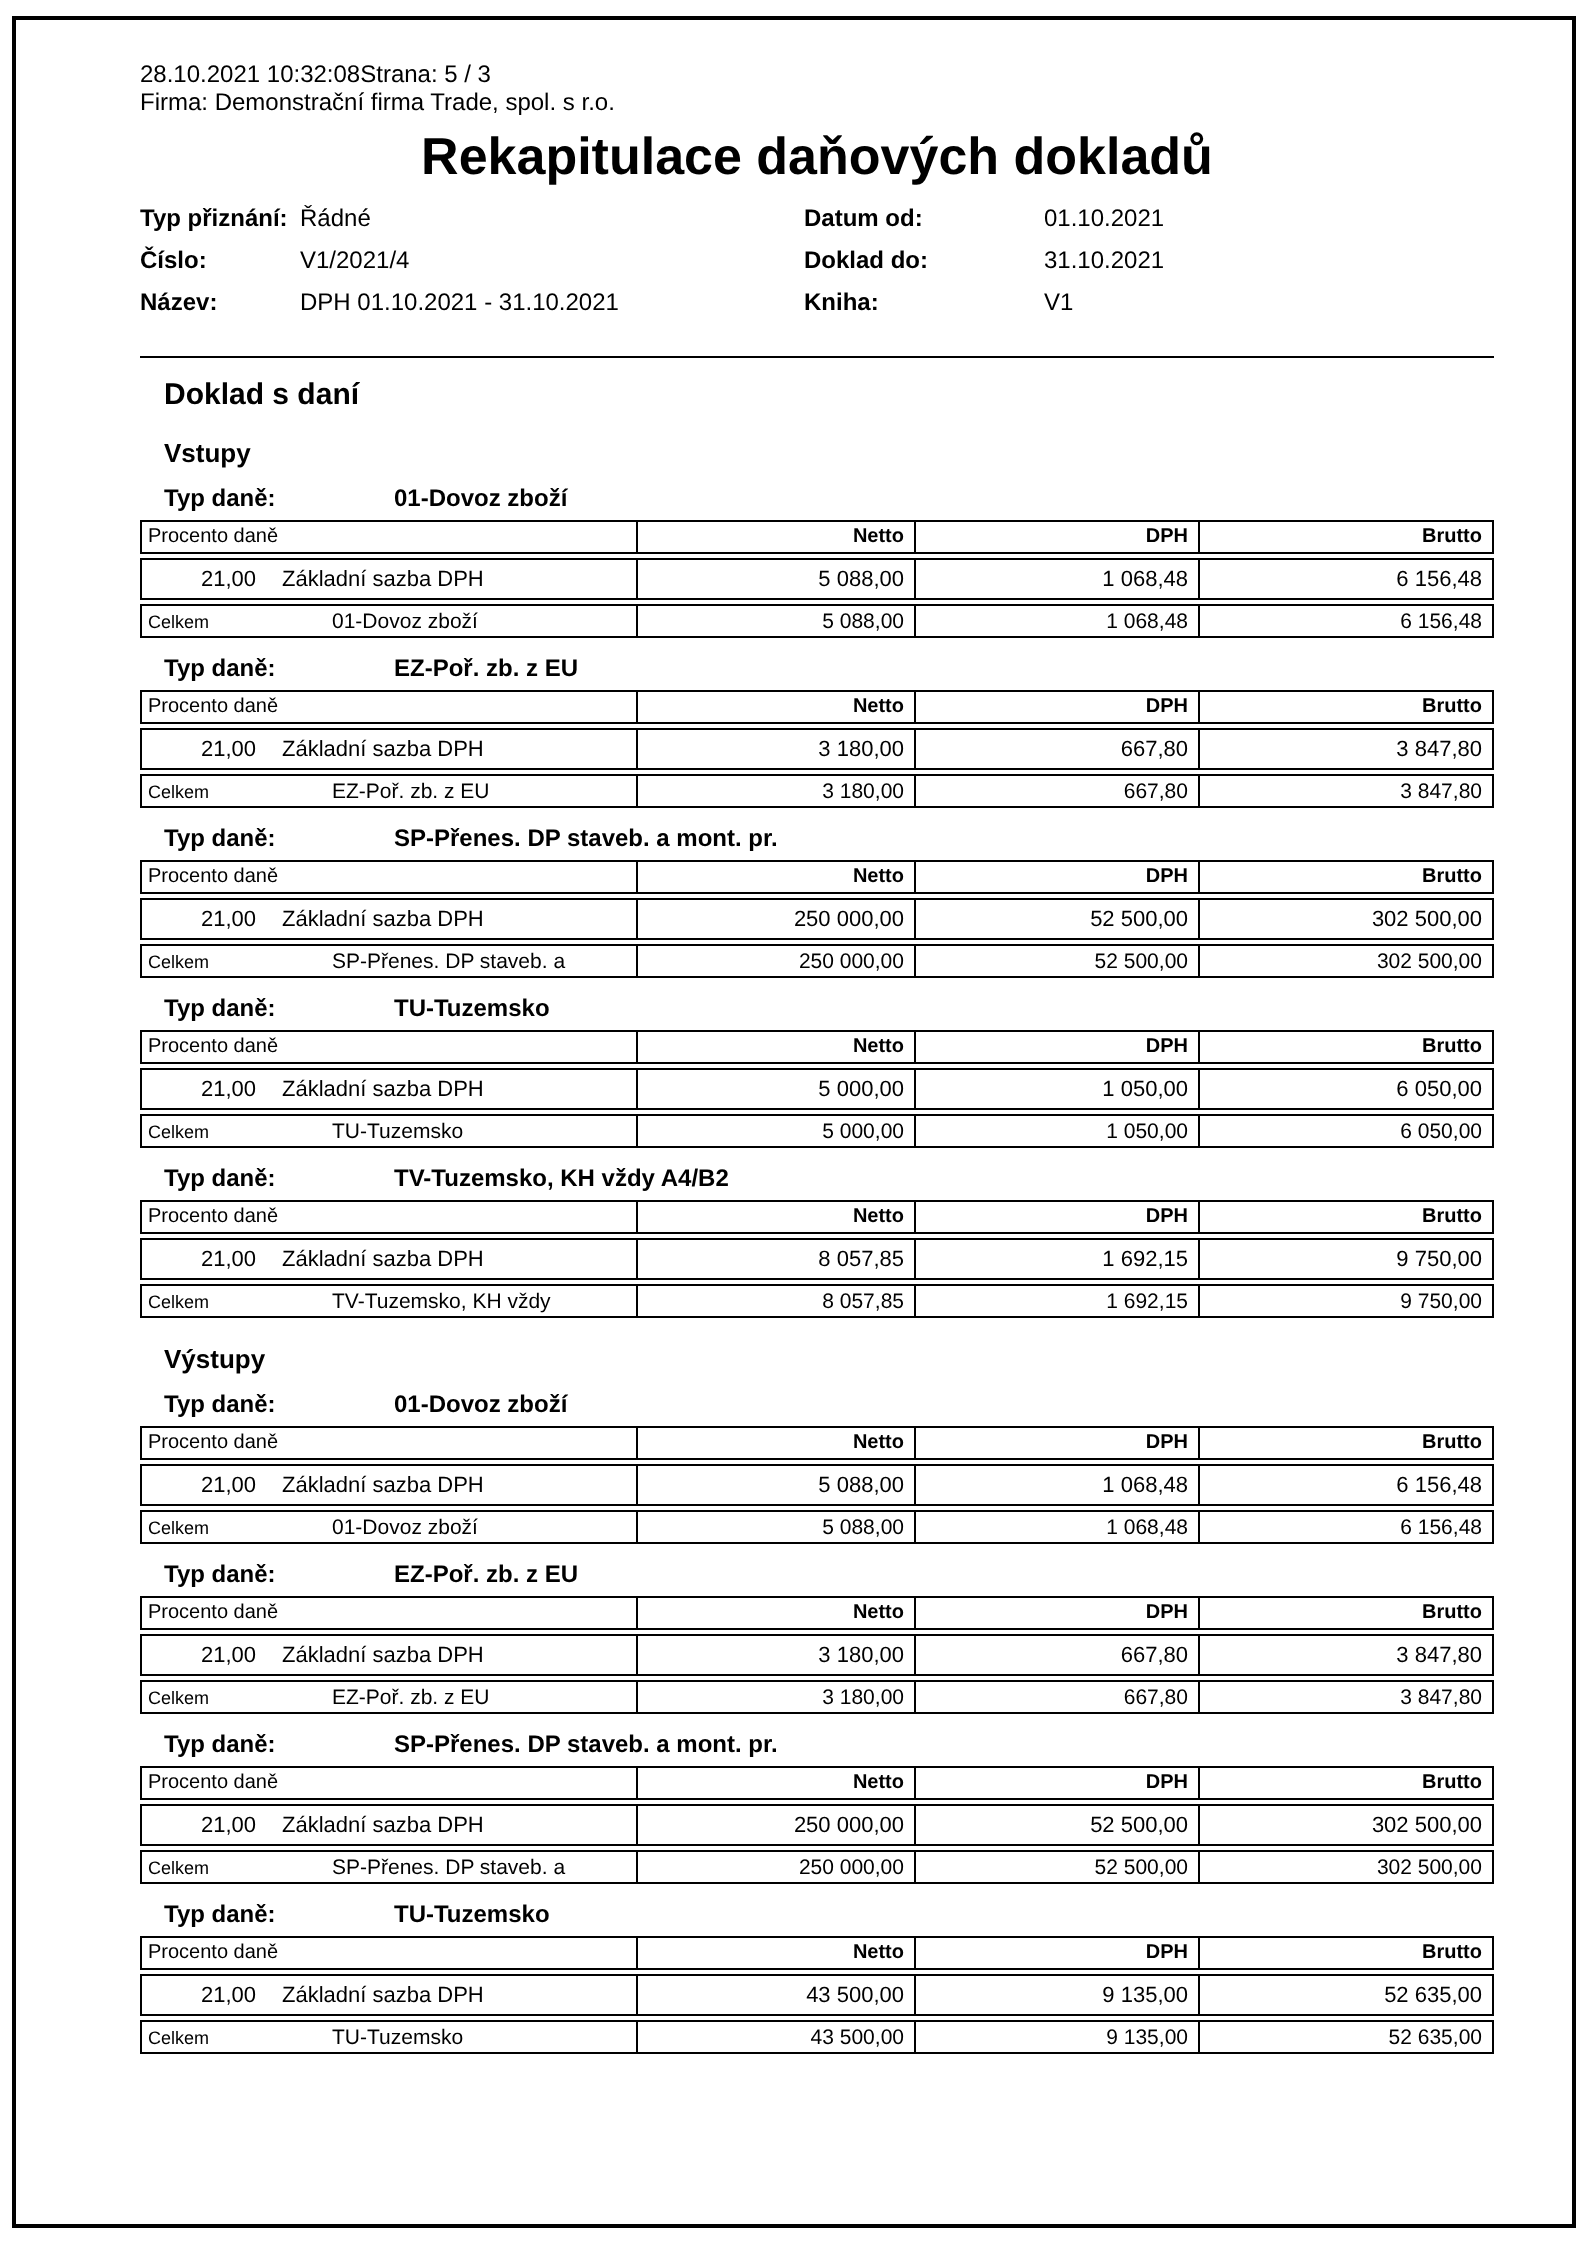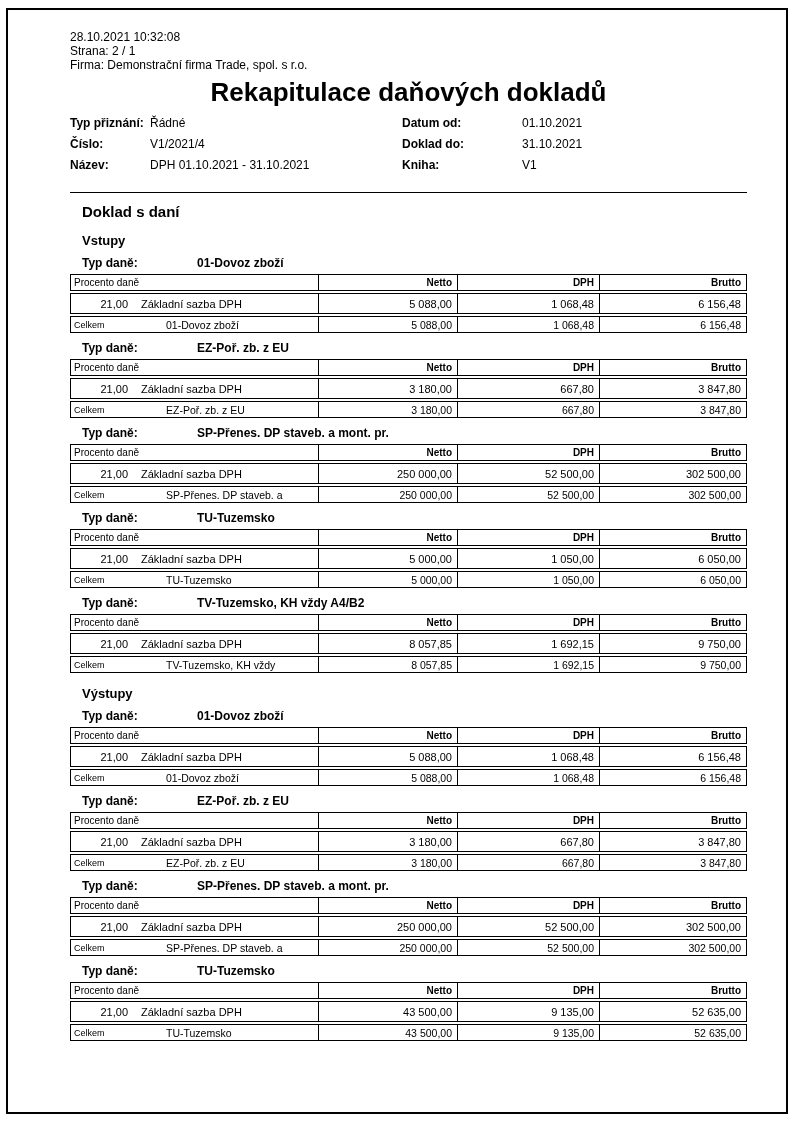--- a/index.html
+++ b/index.html
@@ -8,21 +8,21 @@
     font-family:"Liberation Sans",sans-serif;color:#000;
     -webkit-font-smoothing:antialiased;
   }
   .page-frame{
     position:absolute;left:6px;top:8px;right:6px;bottom:8px;
     border:2px solid #000;box-sizing:border-box;background:#fff;
   }
   .content{
     position:absolute;left:70px;top:30px;width:677px;
   }
-  .report-header{display:flex;justify-content:flex-start;font-size:12px;line-height:14px;flex-direction:column;}
+  .report-header{display:flex;justify-content:flex-start;font-size:12px;line-height:14px;}
   .company-line{font-size:12px;line-height:14px;}
   .doc-title{font-size:26px;font-weight:bold;text-align:center;margin-top:6px;line-height:28px;}
   .meta-grid{
     display:grid;grid-template-columns:80px 252px 120px 1fr;
     margin-top:7px;font-size:12px;line-height:21px;
   }
   .meta-label{font-weight:bold;}
   .rule{border-top:1px solid #000;margin-top:16px;}
   .section-title{font-size:15px;font-weight:bold;margin:10px 0 0 12px;line-height:17px;}
   .group-title{font-size:13px;font-weight:bold;margin:13px 0 0 12px;line-height:15px;}
@@ -56,21 +56,21 @@
 </style>
 </head>
 <body>
 
 <div class="page-frame"></div>
 
 <div class="content">
 
   <div class="report-header">
     <span>28.10.2021  10:32:08</span>
-    <span>Strana: 2 / 1</span>
+    <span>Strana: 5 / 3</span>
   </div>
   <div class="company-line">Firma: Demonstrační firma Trade, spol. s r.o.</div>
 
   <div class="doc-title">Rekapitulace daňových dokladů</div>
 
   <div class="meta-grid">
     <span class="meta-label">Typ přiznání:</span>
     <span>Řádné</span>
     <span class="meta-label">Datum od:</span>
     <span>01.10.2021</span>

